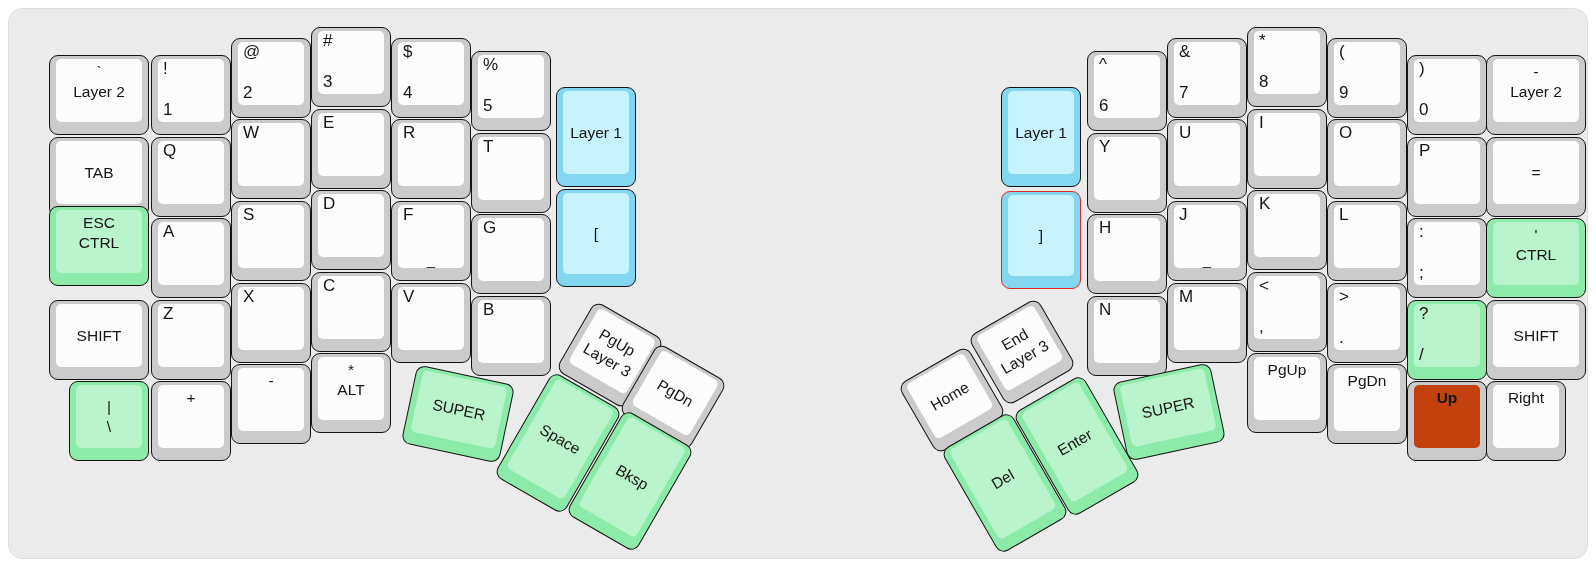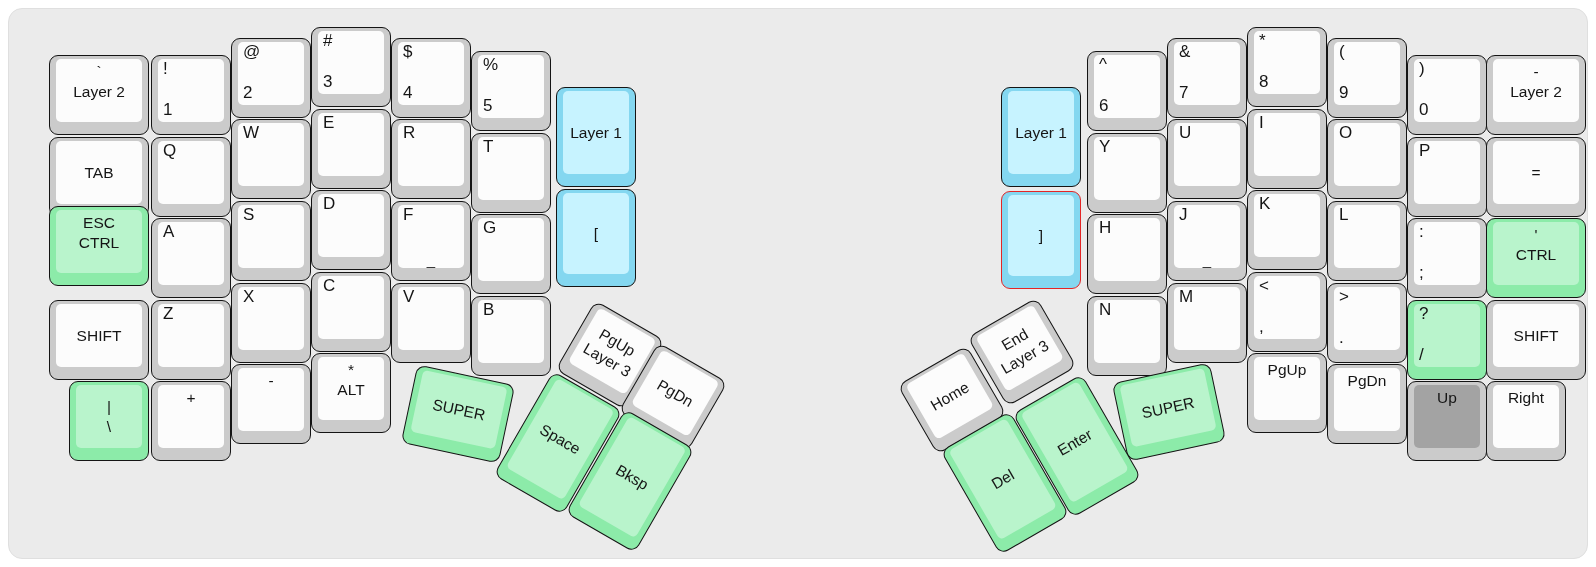--- a/index.html
+++ b/index.html
@@ -369,21 +369,21 @@
           <span class="l-bl">;</span>
         </div>
       </div>
       <div class="key" style="left: 1398px; top: 291px; width: 80px; height: 80px; background: rgb(140, 235, 169); border-color: rgb(20, 20, 20);">
         <div class="cap" style="background: rgb(185, 244, 204);">
           <span class="l-tl">?</span>
           <span class="l-bl">/</span>
         </div>
       </div>
       <div class="key" style="left: 1398px; top: 372px; width: 80px; height: 80px; background: rgb(203, 203, 203); border-color: rgb(20, 20, 20);">
-        <div class="cap" style="background: #a3a3a3;">
+        <div class="cap" style="background: #c2410c; font-weight: bold;">
           <div class="lines top">
             <span class="line">Up</span>
           </div>
         </div>
       </div>
       <div class="key" style="left: 1477px; top: 46px; width: 100px; height: 80px; background: rgb(203, 203, 203); border-color: rgb(20, 20, 20);">
         <div class="cap" style="background: rgb(252, 252, 252);">
           <div class="lines top">
             <span class="line">-</span>
             <span class="line">Layer 2</span>

